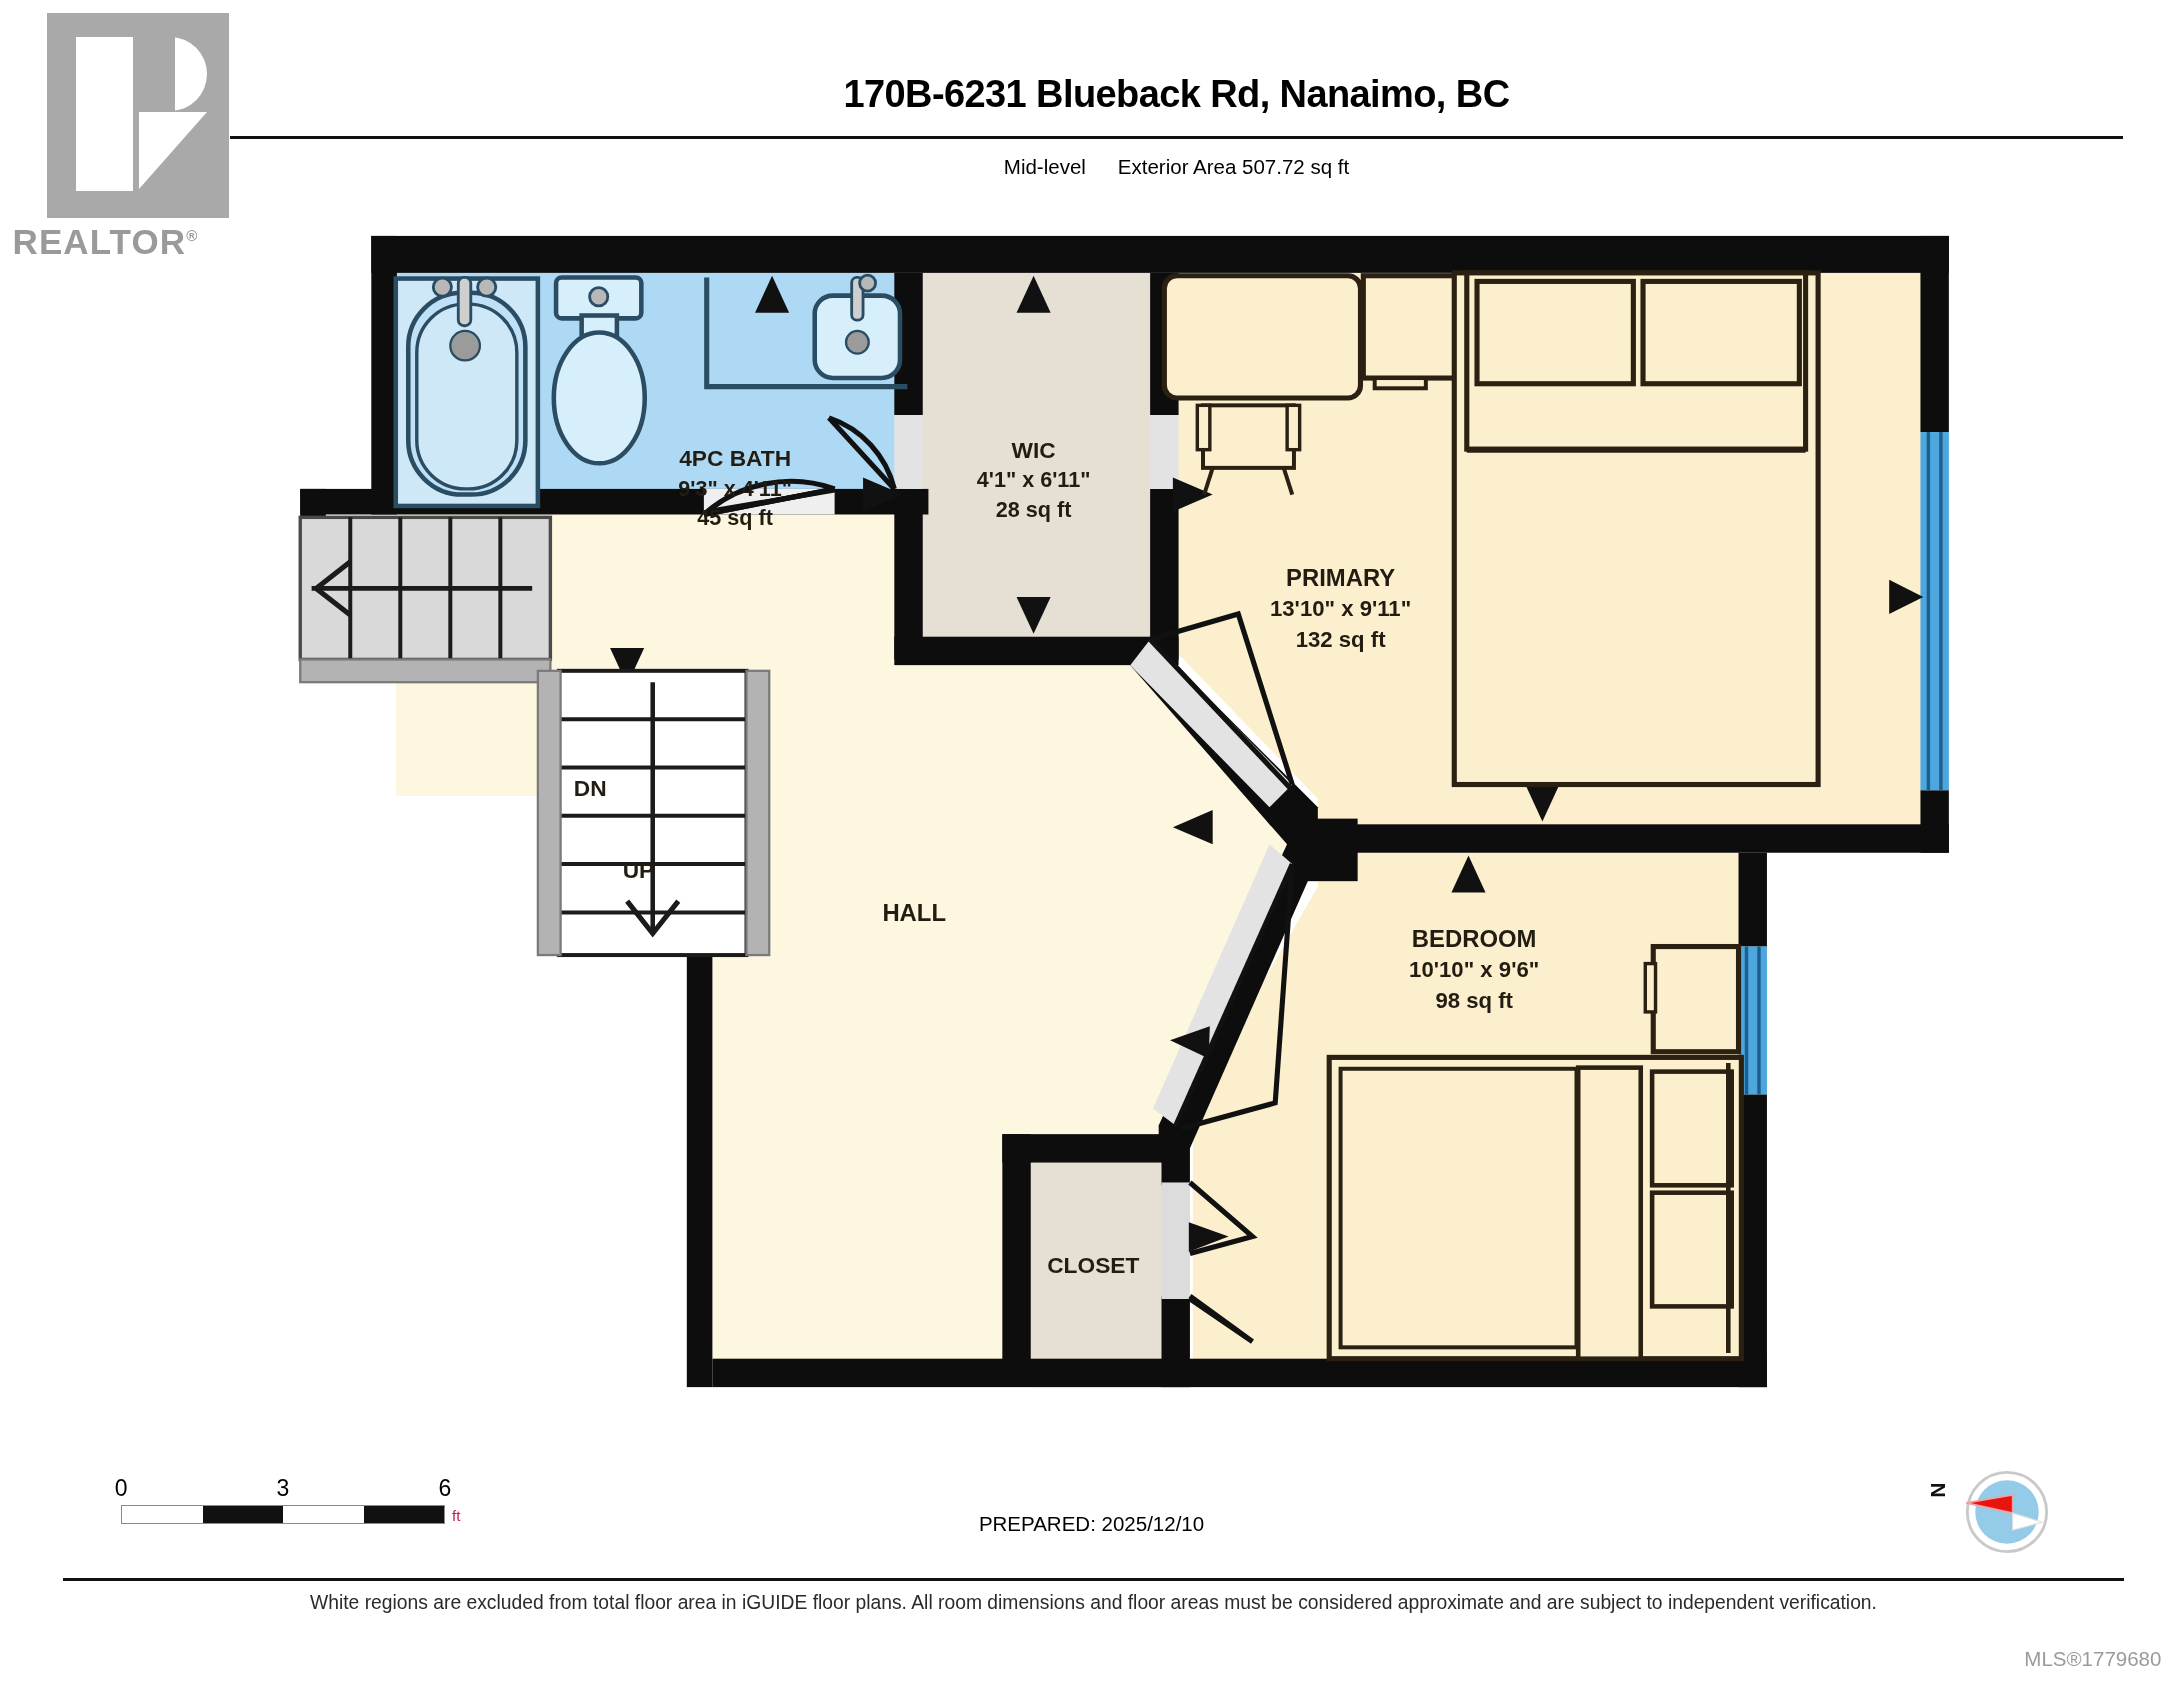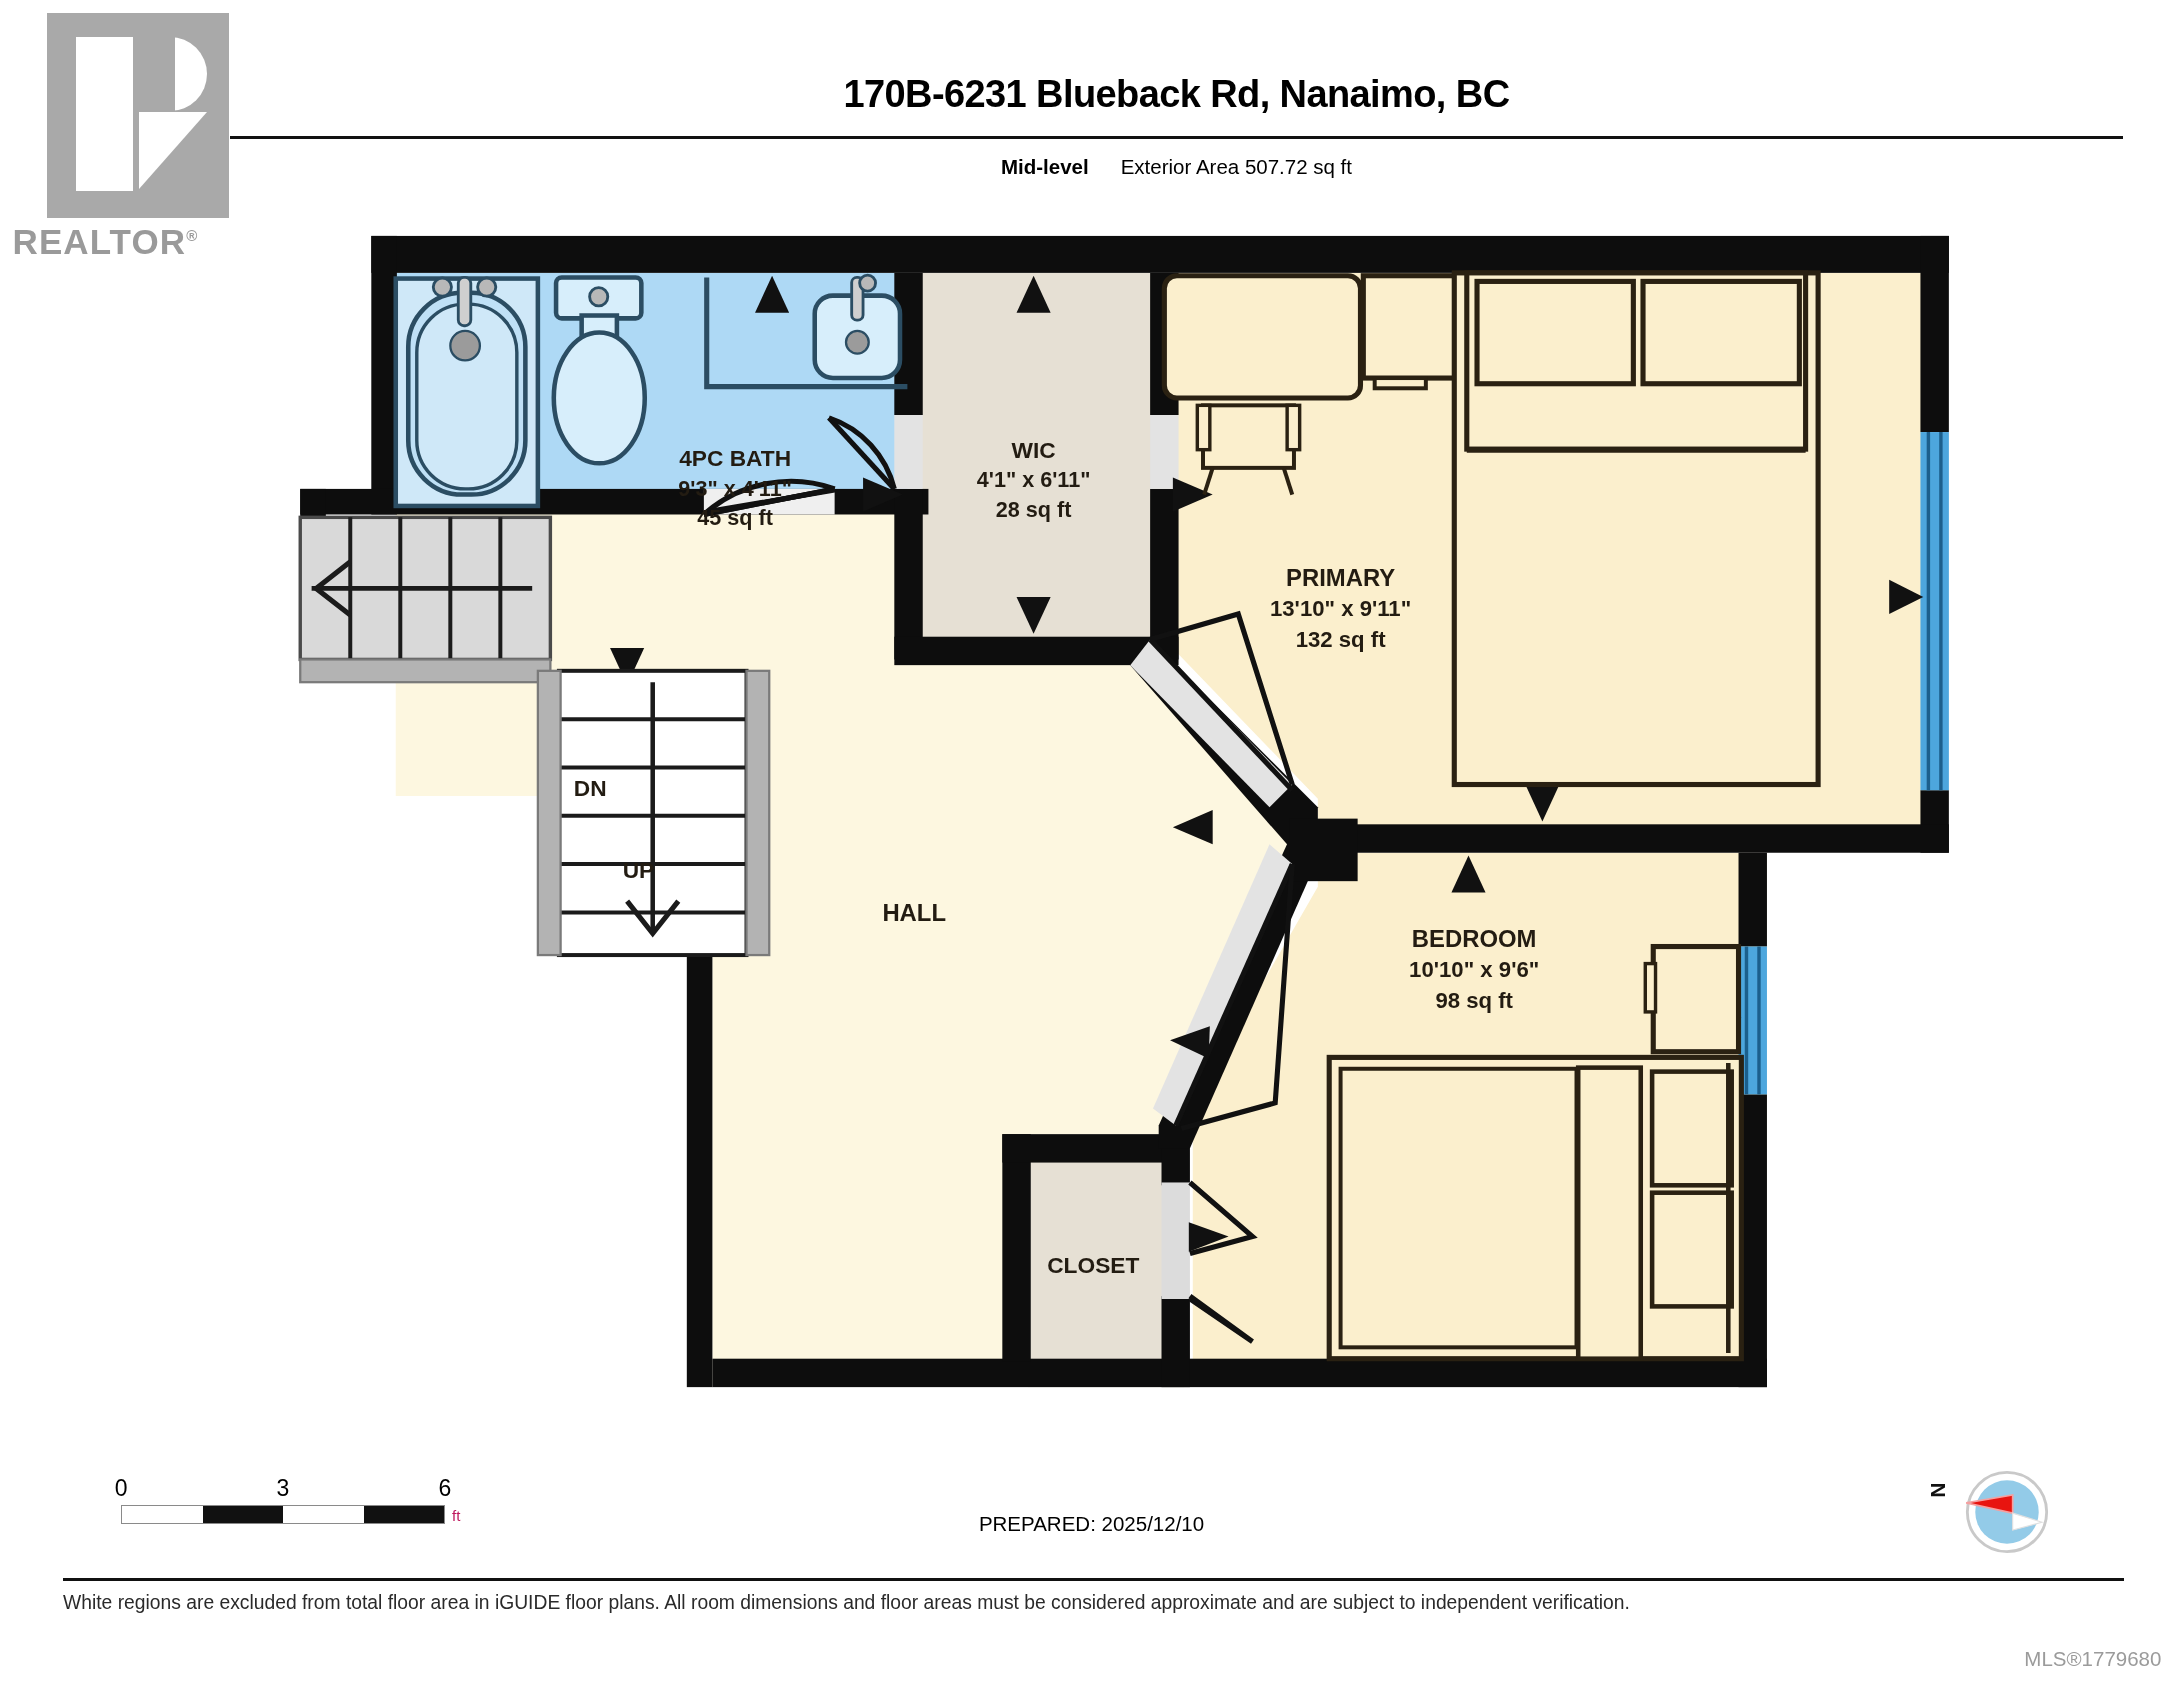--- a/index.html
+++ b/index.html
@@ -16,42 +16,42 @@
        border-left:0 solid transparent;border-top:77px solid #ffffff;border-right:68px solid transparent;}
   #realtor-logo .rword{position:absolute;left:0;top:209px;width:262px;
        font-size:35px;letter-spacing:1.1px;color:#9a9a9a;font-weight:700;}
   #realtor-logo .rreg{font-size:15px;vertical-align:super;}
 
   
   #title-rule{position:absolute;left:230px;top:136px;width:1893px;height:3.4px;background:#111;}
   #page-title{position:absolute;left:230px;top:73px;width:1893px;text-align:center;
        font-size:38px;font-weight:bold;color:#000;letter-spacing:-0.6px;}
   #sub-line{position:absolute;left:230px;top:155px;width:1893px;text-align:center;font-size:20.5px;color:#000;}
-  #sub-line .lvl{font-weight:bold;}
+  #sub-line .lvl{font-weight:normal;}
   #sub-line .ext{font-weight:normal;margin-left:32px;}
 
   
   #scale-wrap{position:absolute;left:111px;top:1475px;width:364px;height:68px;}
   #scale-nums{position:relative;height:28.4px;}
   #scale-nums span{position:absolute;font-size:23px;color:#000;transform:translateX(-50%);}
   #scale-bar{position:absolute;left:10.2px;top:30px;width:324px;height:19.3px;
       border:1.1px solid #8a8a8a;display:flex;box-sizing:border-box;background:#fff;}
   #scale-bar i{display:block;height:100%;flex:1;}
   #scale-bar i.fill{background:#111;}
   #scale-ft{position:absolute;left:341px;top:32px;font-size:15px;color:#be185d;}
 
   #prepared{position:absolute;left:682px;top:1512px;width:819px;text-align:center;
       font-size:20.5px;color:#000;}
 
   #compass{position:absolute;left:1956px;top:1461px;width:102px;height:102px;}
   #compass .n{position:absolute;left:-25px;top:17px;font-size:20.5px;font-weight:bold;color:#111;
       transform:rotate(-90deg);}
 
   #foot-rule{position:absolute;left:63px;top:1578px;width:2061px;height:2.8px;background:#111;}
-  #disclaimer{position:absolute;left:63px;top:1592px;width:2061px;
+  #disclaimer{position:absolute;left:63px;top:1592px;width:2061px;text-align:center;
       font-size:19.3px;color:#2a2a2a;}
 
   #mls{position:absolute;right:21.6px;bottom:16px;font-size:20.5px;color:#9b9b9b;}
 
   
   #plan{position:absolute;left:16px;top:216px;width:2183px;height:1228px;}
   .rlabel{font-family:"Liberation Sans",sans-serif;fill:#231c12;font-weight:bold;}
 </style>
 </head>
 <body>

